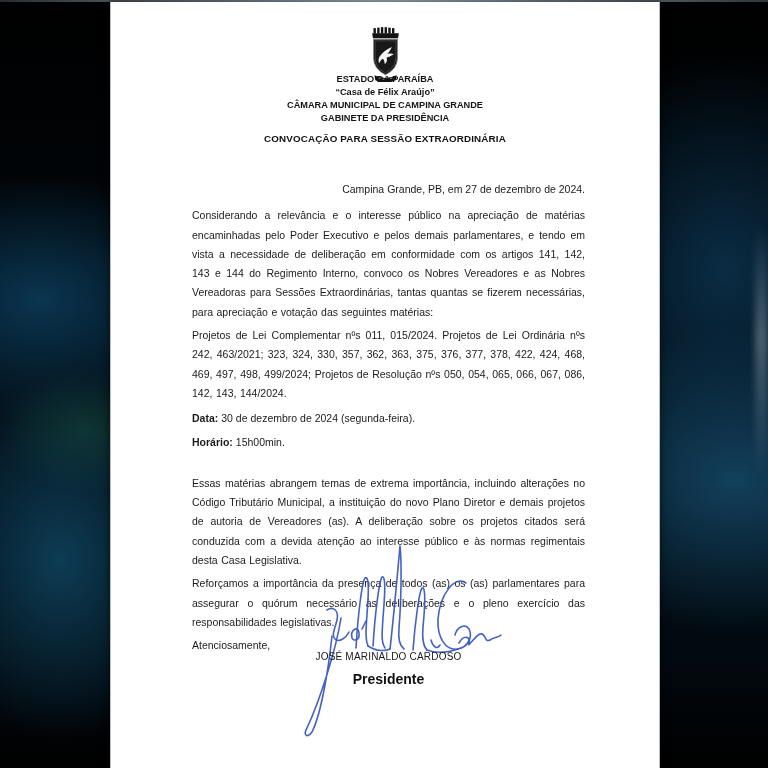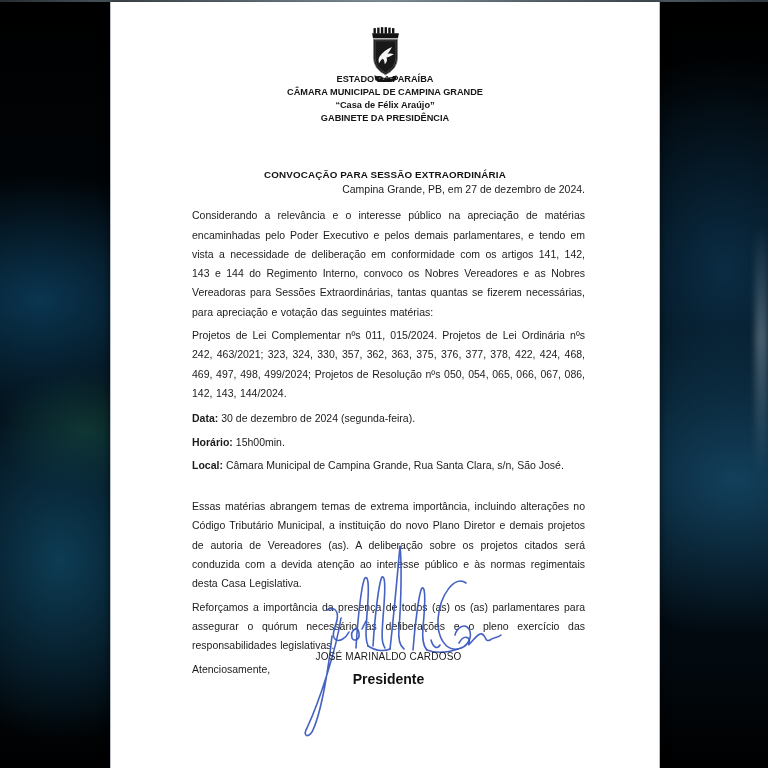--- a/index.html
+++ b/index.html
@@ -26,21 +26,21 @@
   .page{position:absolute;left:110px;top:2px;width:548px;height:766px;background:#fff;
         border-left:1px solid rgba(130,140,150,.55);border-right:1px solid rgba(130,140,150,.55);
         box-shadow:0 0 8px rgba(0,0,0,.6);color:#1c1c1c;}
 
   .crest{position:absolute;left:0;right:0;top:24px;text-align:center;}
   .crest svg{display:inline-block;}
 
   .org-header{position:absolute;left:0;right:0;top:71px;text-align:center;
               font-weight:bold;font-size:9.2px;line-height:13px;color:#151515;}
   .doc-title{position:absolute;left:0;right:0;top:131px;text-align:center;
-             font-weight:bold;font-size:9.8px;letter-spacing:.15px;color:#111;margin-top:36px;}
+             font-weight:bold;font-size:9.8px;letter-spacing:.15px;color:#111;}
 
   .doc-body{position:absolute;left:77px;right:70px;top:174px;
             font-size:10.5px;line-height:19.3px;color:#1b1b1b;}
   .doc-body p{margin:4px;}
   .dateline{text-align:right;}
   .para{text-align:justify;word-spacing:.6px;}
   .p1{margin-top:7px !important;}
   .p2{margin-top:2px !important;}
   .kv b{font-weight:bold;margin-right:3px;}
   .kv-data{margin-top:6px !important;}
@@ -84,34 +84,33 @@
 
         <path d="M13.5,33 C16.5,28.5 21.5,24.5 27,22.5 C25,26 24,28 22,30 C24.8,29.2 27,29.3 29,30.2 C26.2,32 24,33 21.2,33.8 C22.2,36.8 21.4,39 19.2,41.2 C19.1,38.4 18.4,36.4 17.2,35.2 C15.2,36.2 14,38 13,40.2 C12.2,37.4 12.3,35 13.5,33 Z" fill="#f4f4f4"></path>
 
         <path d="M8,53 Q20,59 32,53 L31,58.5 Q20,63.5 9,58.5 Z" fill="#131313"></path>
         <path d="M12,56.2 h2.4 M16,57.2 h2.8 M20.5,57.3 h2.8 M25,56.4 h2.4" stroke="#cfcfcf" stroke-width="0.7"></path>
       </svg>
     </div>
 
     <div class="org-header">
       <div>ESTADO DA PARAÍBA</div>
+      <div>“Casa de Félix Araújo”</div>
       <div>CÂMARA MUNICIPAL DE CAMPINA GRANDE</div>
-      <div>“Casa de Félix Araújo”</div>
       <div>GABINETE DA PRESIDÊNCIA</div>
     </div>
 
     <div class="doc-title">CONVOCAÇÃO PARA SESSÃO EXTRAORDINÁRIA</div>
 
     <div class="doc-body">
       <p class="dateline">Campina Grande, PB, em 27 de dezembro de 2024.</p>
       <p class="para p1">Considerando a relevância e o interesse público na apreciação de matérias encaminhadas pelo Poder Executivo e pelos demais parlamentares, e tendo em vista a necessidade de deliberação em conformidade com os artigos 141, 142, 143 e 144 do Regimento Interno, convoco os Nobres Vereadores e as Nobres Vereadoras para Sessões Extraordinárias, tantas quantas se fizerem necessárias, para apreciação e votação das seguintes matérias:</p>
       <p class="para p2">Projetos de Lei Complementar nºs 011, 015/2024. Projetos de Lei Ordinária nºs 242, 463/2021; 323, 324, 330, 357, 362, 363, 375, 376, 377, 378, 422, 424, 468, 469, 497, 498, 499/2024; Projetos de Resolução nºs 050, 054, 065, 066, 067, 086, 142, 143, 144/2024.</p>
       <p class="kv kv-data"><b>Data:</b><span>30 de dezembro de 2024 (segunda-feira).</span></p>
       <p class="kv kv-line"><b>Horário:</b><span>15h00min.</span></p>
-      <p class="kv kv-line"><b>Local:</b><span>Câmara Municipal de Campina Grande, Rua Santa Clara, s/n, São José.</span></p>
       <p class="para p3">Essas matérias abrangem temas de extrema importância, incluindo alterações no Código Tributário Municipal, a instituição do novo Plano Diretor e demais projetos de autoria de Vereadores (as). A deliberação sobre os projetos citados será conduzida com a devida atenção ao interesse público e às normas regimentais desta Casa Legislativa.</p>
       <p class="para p4">Reforçamos a importância da presença de todos (as) os (as) parlamentares para assegurar o quórum necessário às deliberações e o pleno exercício das responsabilidades legislativas.</p>
       <p class="closing">Atenciosamente,</p>
     </div>
 
     <svg class="signature-svg" viewBox="0 0 220 200" aria-hidden="true">
 
       <path d="M38,68 C44,64 50,68 48,78 C46,87 42,93 46,97 C50,101 57,96 60,90"></path>
       <path d="M63,96 C61,88 69,83 70,91 C71,98 65,100 63,96"></path>
       <path d="M73,87 L77,79"></path>

